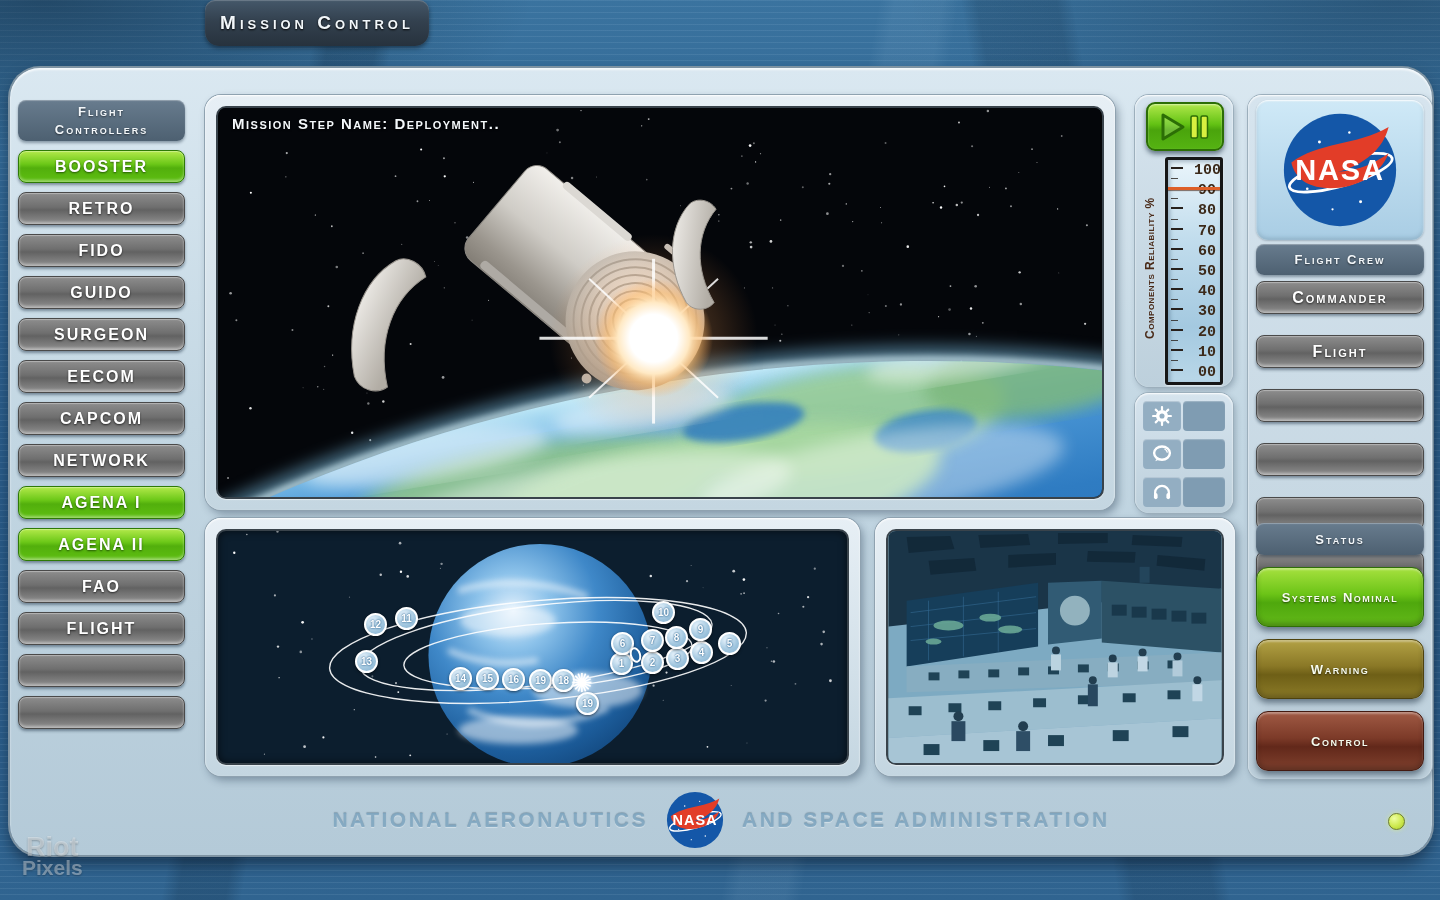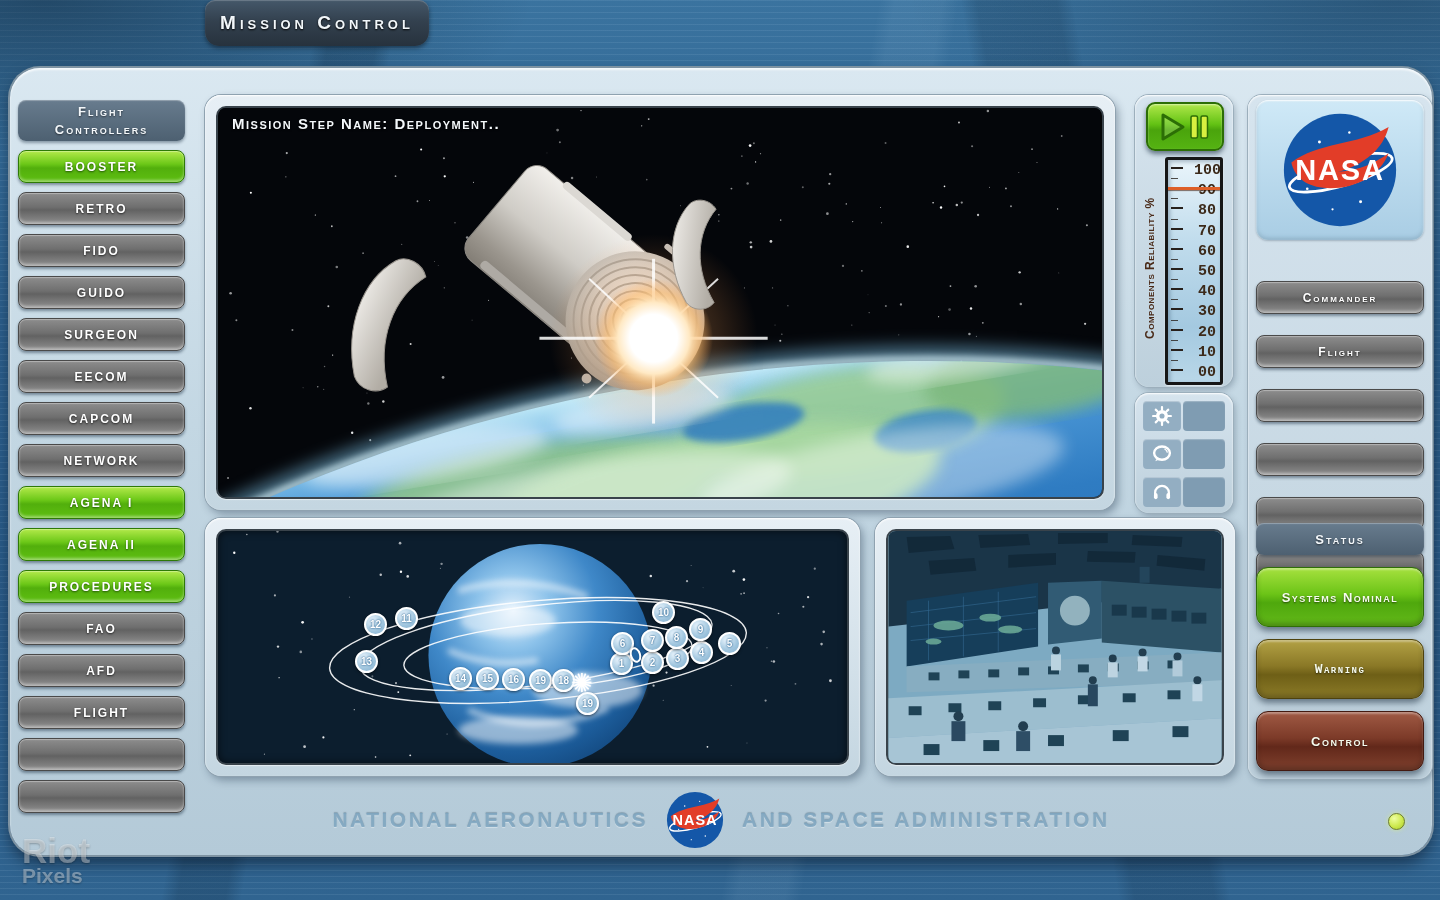--- a/index.html
+++ b/index.html
@@ -32,21 +32,21 @@
     box-shadow:0 0 0 1px #9cafbc, 2px 3px 6px rgba(18,40,62,.28), inset 0 1px 2px #fff;}
   .screen{position:absolute;border:2px solid #39434b;border-radius:10px;overflow:hidden;
     box-shadow:0 1px 1px rgba(255,255,255,.55), inset 0 0 8px rgba(0,0,0,.6);}
   
   #sidebar{position:absolute;left:8px;top:32px;width:167px;}
   .hdr{background:linear-gradient(180deg,#687c8e,#4d6071);border-radius:8px;color:#f4f8fb;text-align:center;
     font-weight:bold;letter-spacing:2px;box-shadow:inset 0 1px 1px rgba(255,255,255,.3), 0 2px 3px rgba(20,40,60,.4);
     text-shadow:0 1px 2px rgba(0,0,0,.55);}
   #sidebar .hdr{height:41px;font-size:13px;line-height:1.35;display:flex;flex-direction:column;justify-content:center;}
   .side-btn{height:31px;border-radius:8px;margin-top:9px;display:flex;align-items:center;justify-content:center;
-    font-weight:bold;font-size:12px;letter-spacing:2px;color:#fff;text-shadow:0 1px 2px rgba(0,0,0,.65);
+    font-weight:bold;font-size:16px;letter-spacing:2px;color:#fff;text-shadow:0 1px 2px rgba(0,0,0,.65);
     border:1px solid #4a4a4a;cursor:pointer;
     background:linear-gradient(180deg,#8d8d8d 0%,#6f6f6f 45%,#626262 55%,#8f8f8f 100%);
     box-shadow:inset 0 1px 1px rgba(255,255,255,.35), inset 0 -2px 3px rgba(255,255,255,.4), 0 2px 3px rgba(16,36,56,.45);}
   .side-btn.active{border-color:#2e7a06;text-shadow:0 1px 2px rgba(20,60,0,.8);
     background:linear-gradient(180deg,#b2e94a 0%,#6cc818 42%,#52af0c 55%,#5fbf12 100%);}
   .side-btn.empty{cursor:default;}
   
   #vp-label{position:absolute;left:14px;top:7px;color:#f4f8fb;font-weight:bold;font-size:15px;letter-spacing:1.5px;
     text-shadow:0 1px 2px #000;z-index:5;}
   
@@ -74,39 +74,39 @@
     display:flex;align-items:center;justify-content:center;}
   #crew-hdr{position:absolute;left:8px;top:149px;width:168px;height:31px;display:flex;align-items:center;justify-content:center;font-size:13px;}
   #crew-list{position:absolute;left:8px;top:186px;width:168px;}
   #crew-list .side-btn{margin-top:0;margin-bottom:21px;}
   #status-hdr{position:absolute;left:8px;top:428px;width:168px;height:32px;display:flex;align-items:center;justify-content:center;font-size:13px;}
   #status-list{position:absolute;left:8px;top:472px;width:168px;}
   .st-btn{height:58px;border-radius:12px;margin-bottom:12px;display:flex;align-items:center;justify-content:center;cursor:pointer;
     font-weight:bold;font-size:13px;letter-spacing:1.5px;color:#f6fbee;text-shadow:0 1px 2px rgba(0,0,0,.6);
     border:1px solid #222;box-shadow:0 4px 6px rgba(10,28,46,.5), inset 0 2px 2px rgba(255,255,255,.35), inset 0 -3px 5px rgba(0,0,0,.25);}
   .st-nominal{background:linear-gradient(180deg,#a6e13e 0%,#6cc417 45%,#4fa80d 60%,#63b919 100%);border-color:#2e6e06;}
-  .st-warning{background:linear-gradient(180deg,#b3a245 0%,#8a7826 45%,#6e5f16 60%,#8c7b28 100%);border-color:#4e420e;font-family:Liberation Mono, monospace;}
+  .st-warning{background:linear-gradient(180deg,#b3a245 0%,#8a7826 45%,#6e5f16 60%,#8c7b28 100%);border-color:#4e420e;}
   .st-failure{background:linear-gradient(180deg,#a05a44 0%,#7c3a28 45%,#62281a 60%,#80412e 100%);border-color:#431a10;}
   
   .orb-marker{position:absolute;width:19px;height:19px;border-radius:50%;border:2px solid #fff;box-sizing:content-box;
     background:radial-gradient(circle at 35% 30%, #eaf5fd, #9ec4dd 60%, #86b0cf);color:#fff;font-size:10px;font-weight:bold;
     text-align:center;line-height:19px;text-shadow:0 0 2px #39719c, 0 0 2px #39719c;box-shadow:0 1px 3px rgba(0,0,0,.55);cursor:pointer;}
   #explosion{position:absolute;color:#fff;font-size:26px;line-height:26px;text-shadow:0 0 6px #cfe9ff,0 0 2px #fff;cursor:default;}
   #capsule{position:absolute;width:7px;height:12px;border:2px solid #fff;border-radius:50%;transform:rotate(-18deg);
     box-shadow:0 0 3px rgba(0,0,0,.5);}
   
   #footer{position:absolute;left:0;right:0;top:712px;height:80px;display:flex;align-items:center;justify-content:center;gap:18px;}
   .foot-txt{font-size:21px;font-weight:bold;letter-spacing:2.5px;color:rgba(124,164,192,.85);
     text-shadow:0 1px 1px rgba(255,255,255,.4), 0 -1px 1px rgba(55,85,108,.35);}
   #led{position:absolute;left:1378px;top:745px;width:15px;height:15px;border-radius:50%;border:1px solid #6e7e2a;
     background:radial-gradient(circle at 35% 30%, #eeffa0, #cde94e 55%, #a9c92e);box-shadow:0 0 4px rgba(220,245,120,.7);}
   
   #wm{position:absolute;left:22px;top:835px;z-index:40;color:rgba(255,255,255,.38);font-weight:bold;line-height:.9;
     text-shadow:0 1px 2px rgba(0,0,0,.25);}
-  #wm .l1{font-size:35px;text-align:center;}
+  #wm .l1{font-size:27px;text-align:center;}
   #wm .l2{font-size:21px;}
 </style>
 </head>
 <body>
 
 <div id="stage">
   <div id="bg-overlay"></div>
 
   <svg width="0" height="0" style="position:absolute" aria-hidden="true">
     <defs>
@@ -145,23 +145,21 @@
           <div class="side-btn active">BOOSTER</div>
           <div class="side-btn normal">RETRO</div>
           <div class="side-btn normal">FIDO</div>
           <div class="side-btn normal">GUIDO</div>
           <div class="side-btn normal">SURGEON</div>
           <div class="side-btn normal">EECOM</div>
           <div class="side-btn normal">CAPCOM</div>
           <div class="side-btn normal">NETWORK</div>
           <div class="side-btn active">AGENA I</div>
           <div class="side-btn active">AGENA II</div>
-          <div class="side-btn active">PROCEDURES</div>
           <div class="side-btn normal">FAO</div>
-          <div class="side-btn normal">AFD</div>
           <div class="side-btn normal">FLIGHT</div>
           <div class="side-btn empty"></div>
           <div class="side-btn empty"></div>
         </div>
     </div>
 
     <div class="frame" style="left:195px;top:27px;width:910px;height:415px;">
       <div class="screen" style="left:11px;top:11px;width:884px;height:389px;background:#05070a;">
         <div id="vp-label" class="sc">Mission Step Name: Deployment..</div>
         <svg width="884" height="389" viewBox="0 0 887 392">
@@ -542,20 +540,21 @@
         <div class="comm-slot"></div>
       </div>
     </div>
 
     <div class="frame-lite" style="left:1238px;top:27px;width:184px;height:684px;">
       <div id="logo-box">
         <svg width="116" height="116" viewBox="-62 -62 124 124">
           <use href="#nasa-insignia"></use>
         </svg>
       </div>
+      <div id="crew-hdr" class="hdr sc">Flight Crew</div>
       <div id="crew-list">
           <div class="side-btn normal sc">Commander</div>
           <div class="side-btn normal sc">Flight</div>
           <div class="side-btn empty sc"></div>
           <div class="side-btn empty sc"></div>
           <div class="side-btn empty sc"></div>
           <div class="side-btn empty sc"></div>
         </div>
       <div id="status-hdr" class="hdr sc">Status</div>
       <div id="status-list">

